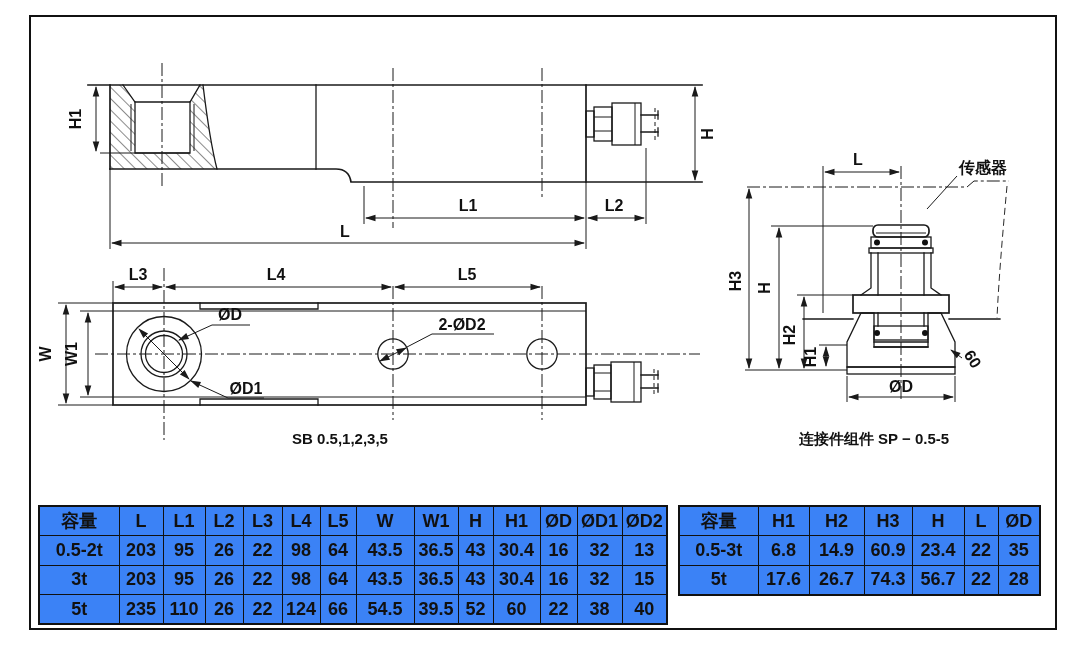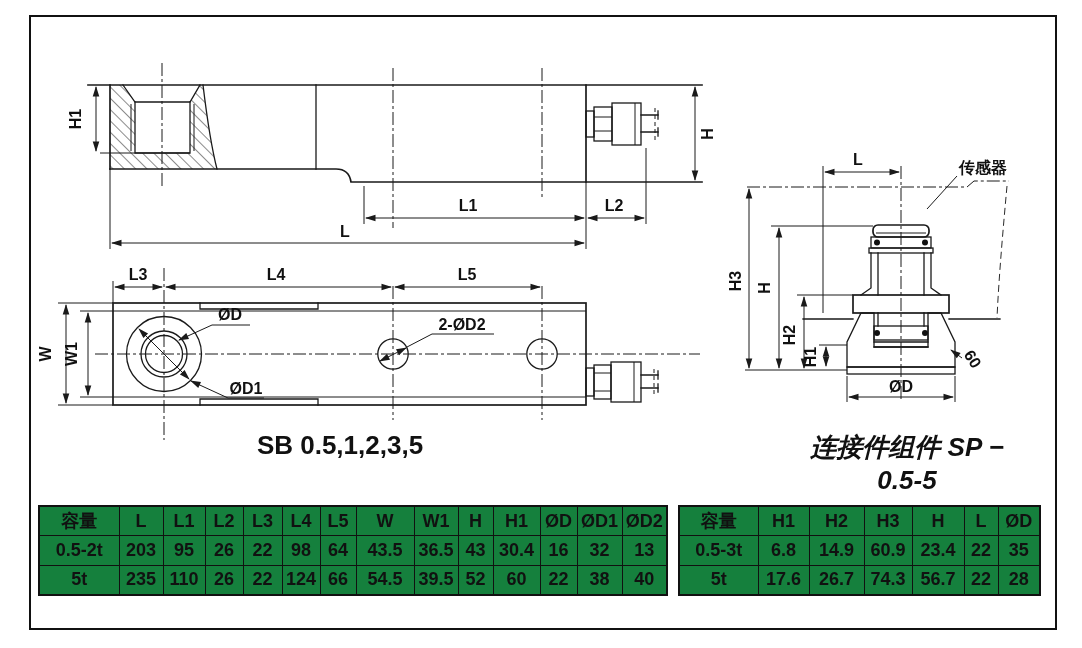--- a/index.html
+++ b/index.html
@@ -7,22 +7,22 @@
         font-family:"Liberation Sans",sans-serif;}
   #frame{position:absolute;left:29px;top:15px;width:1024px;height:611px;border:2.5px solid #111;}
   #drawing{position:absolute;left:0;top:0;width:1082px;height:648px;}
   svg text{fill:#111;font-family:"Liberation Sans",sans-serif;font-weight:bold;font-size:16px;}
   .s2{stroke:#1a1a1a;stroke-width:1.7;fill:none;stroke-linecap:square;}
   .s15{stroke:#1a1a1a;stroke-width:1.3;fill:none;stroke-linecap:square;}
   .s1{stroke:#1a1a1a;stroke-width:1;fill:none;}
   .cl{stroke:#1a1a1a;stroke-width:1;fill:none;stroke-dasharray:13 3 3 3;}
   .hid{stroke:#2a2a2a;stroke-width:1;fill:none;stroke-dasharray:7 4;}
   .dim{stroke:#1a1a1a;stroke-width:1;fill:none;}
-  .caption{position:absolute;font-weight:bold;font-size:26px;color:#111;text-align:center;}
-  .dim-table{position:absolute;border-collapse:collapse;table-layout:fixed;background:#15803d;
+  .caption{position:absolute;font-weight:bold;font-size:15px;color:#111;text-align:center;}
+  .dim-table{position:absolute;border-collapse:collapse;table-layout:fixed;background:#3b82f6;
              border:2.3px solid #111;}
   .dim-table td{border:1.6px solid #111;text-align:center;vertical-align:middle;
                 font-weight:bold;font-size:18px;color:#111;padding:0;overflow:hidden;}
   .dim-table tr{height:29.5px;}
 </style>
 </head>
 <body>
 
 <div id="page">
   <div id="frame"></div>
@@ -186,21 +186,21 @@
         <text x="901" y="392" text-anchor="middle">ØD</text>
         <path class="dim" d="M951,350 L962,358" marker-start="url(#ar)"></path>
         <text transform="rotate(58,968,362)" x="968" y="362" text-anchor="middle">60</text>
       </g>
       <path class="dim" d="M927,209 L957,176"></path>
       <text x="959" y="173" text-anchor="start" font-size="17">传感器</text>
     </g>
   </svg>
 
   <div class="caption" style="left:240px;top:430px;width:200px;">SB 0.5,1,2,3,5</div>
-  <div class="caption" style="left:792px;top:430px;width:230px;font-style:italic;">连接件组件 SP − 0.5-5</div>
+  <div class="caption" style="left:759px;top:430px;width:230px;">连接件组件 SP − 0.5-5</div>
 
   <table class="dim-table" style="left:38px;top:505px;width:628px;">
     <colgroup>
       <col style="width:80px">
         <col style="width:44px">
         <col style="width:42px">
         <col style="width:38px">
       <col style="width:39px">
         <col style="width:38px">
         <col style="width:36px">
@@ -239,20 +239,36 @@
       <td>64</td>
       <td>43.5</td>
       <td>36.5</td>
       <td>43</td>
       <td>30.4</td>
       <td>16</td>
       <td>32</td>
       <td>13</td>
     </tr>
     <tr>
+      <td>3t</td>
+      <td>203</td>
+      <td>95</td>
+      <td>26</td>
+      <td>22</td>
+      <td>98</td>
+      <td>64</td>
+      <td>43.5</td>
+      <td>36.5</td>
+      <td>43</td>
+      <td>30.4</td>
+      <td>16</td>
+      <td>32</td>
+      <td>15</td>
+    </tr>
+    <tr>
       <td>5t</td>
       <td>235</td>
       <td>110</td>
       <td>26</td>
       <td>22</td>
       <td>124</td>
       <td>66</td>
       <td>54.5</td>
       <td>39.5</td>
       <td>52</td>

